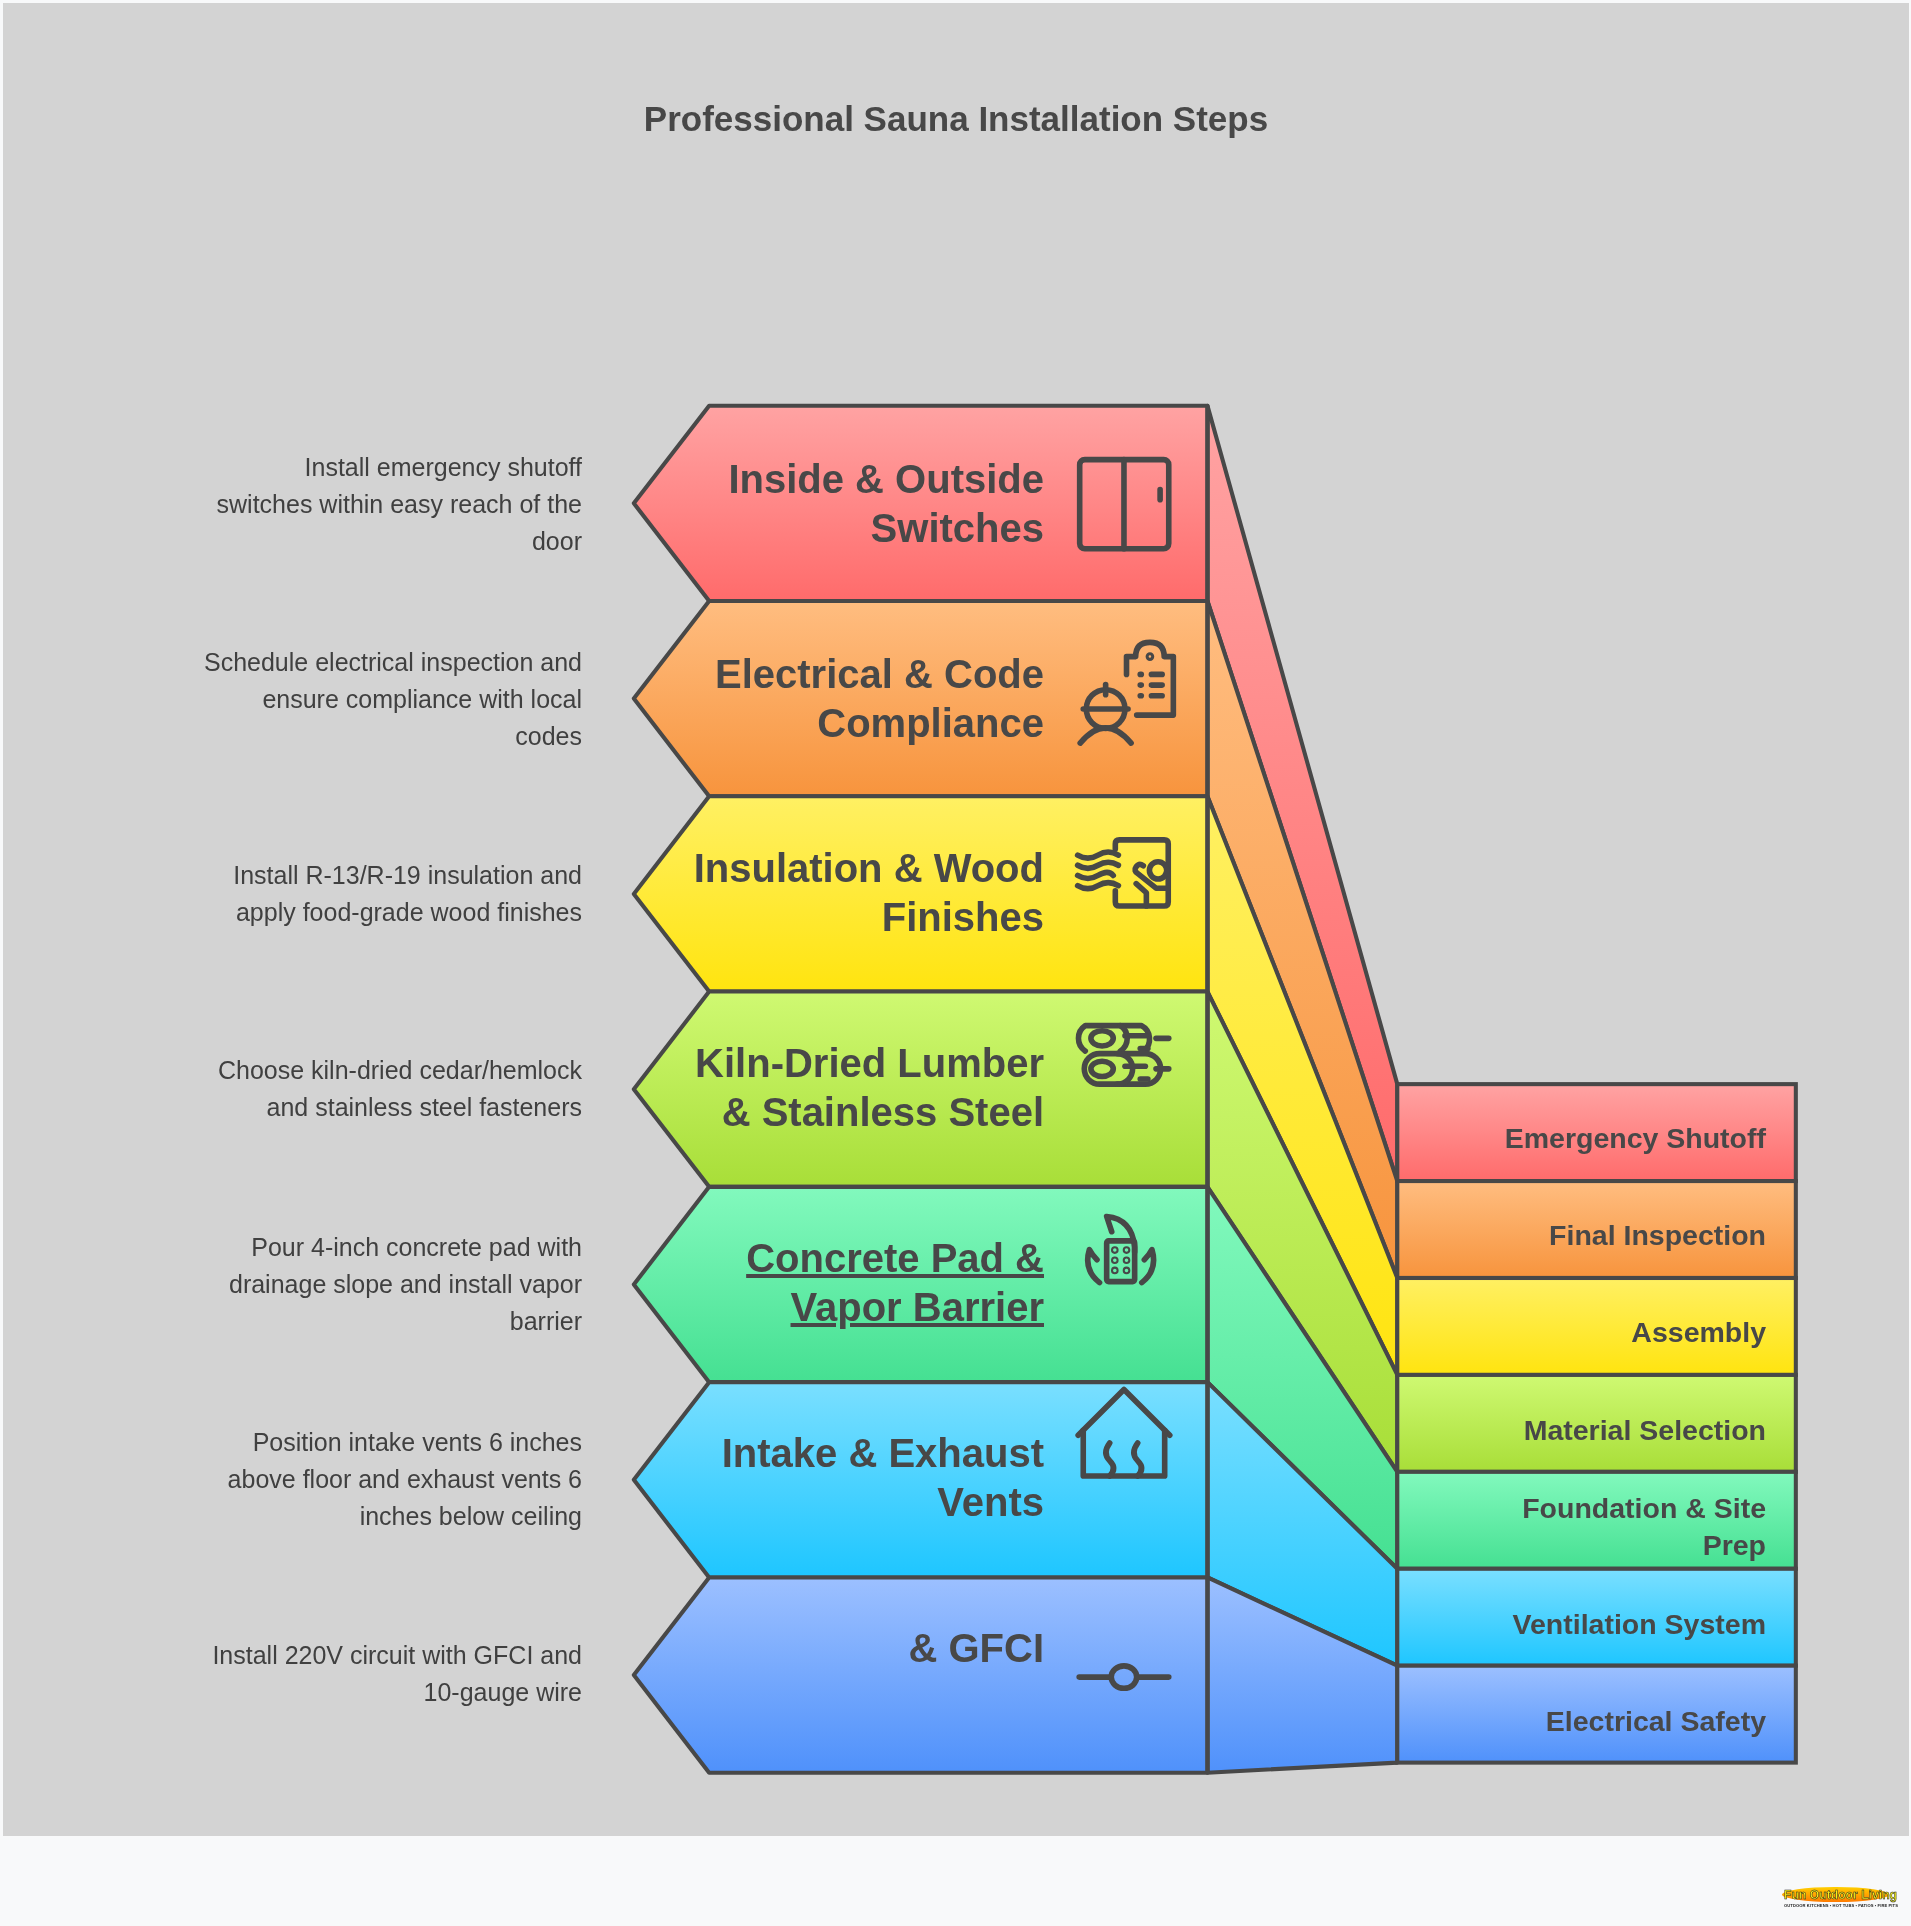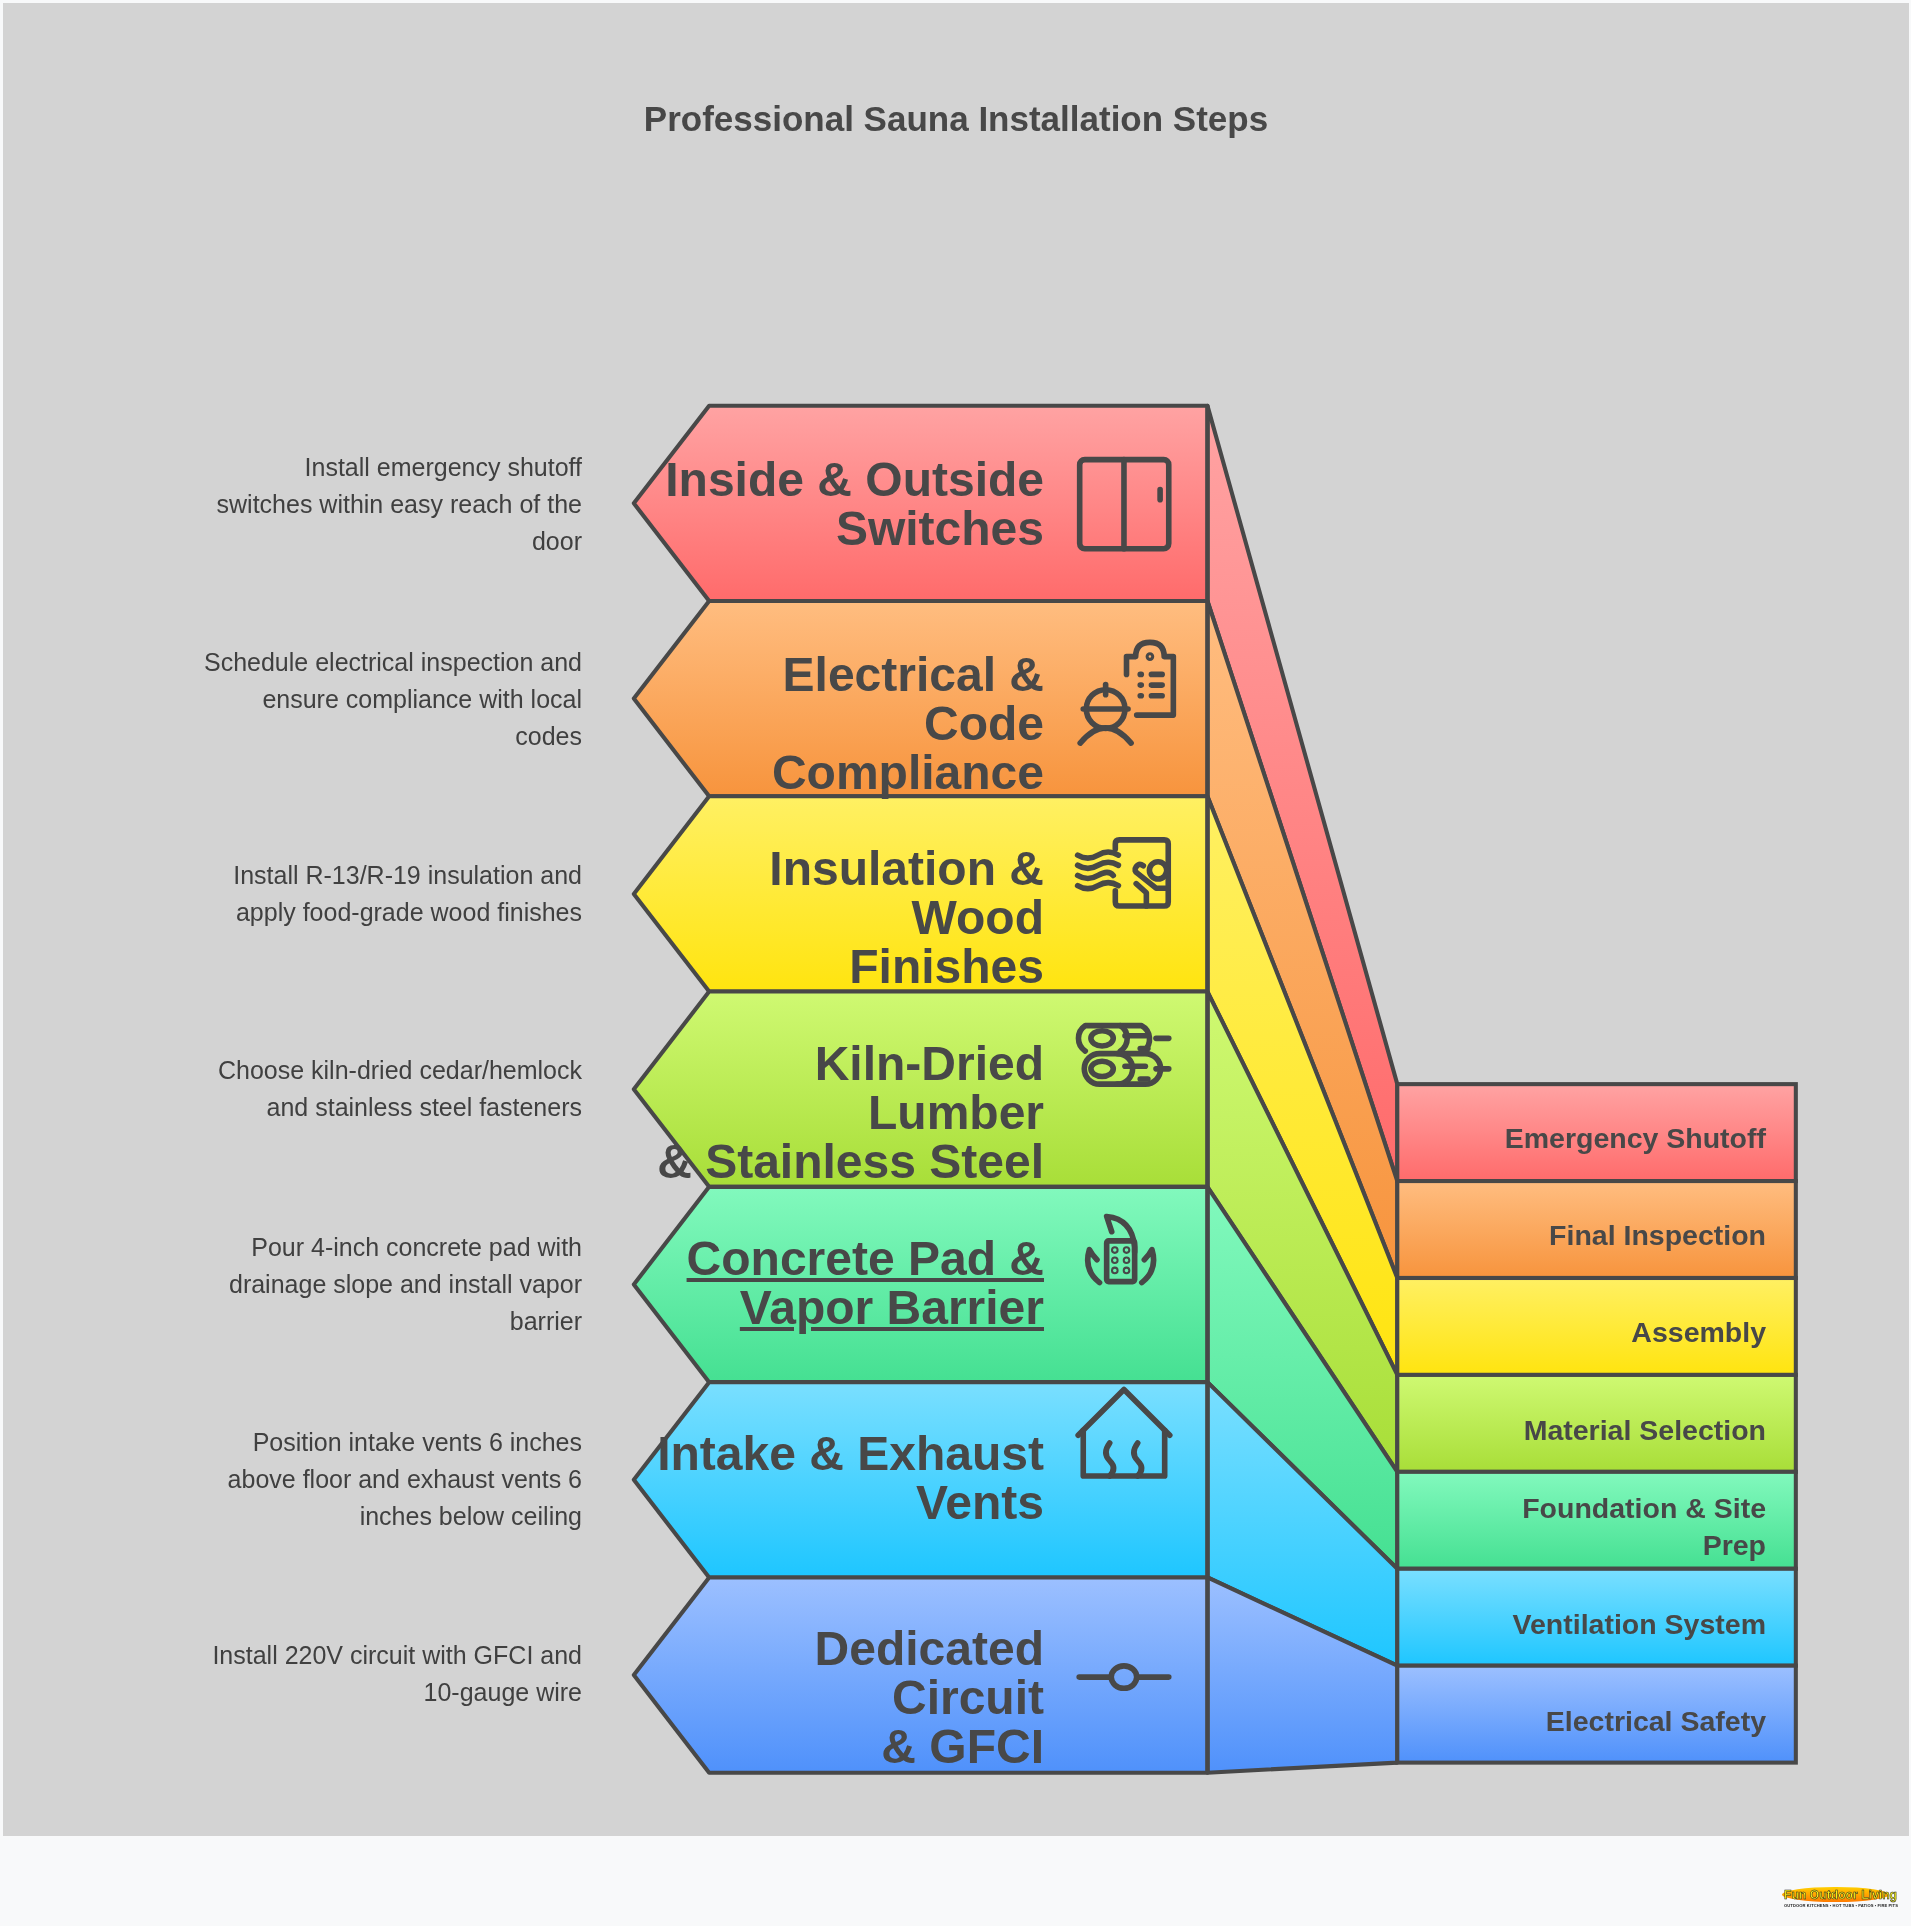--- a/index.html
+++ b/index.html
@@ -1,21 +1,21 @@
 <!DOCTYPE html>
 <html style="font-size:8.1px"><head>
 <meta charset="utf-8">
 <style>
   html, body { margin: 0; padding: 0; }
   body { width: 1912px; height: 1926px; background: #f8f9fa; position: relative; overflow: hidden; font-family: "Liberation Sans", sans-serif; }
   .panel { position: absolute; left: 3.1px; top: 3.1px; width: 1906px; height: 1833px; background: #d3d3d3; }
   .title { position: absolute; left: 0; width: 1912px; top: 99px; text-align: center; font-size: 35px; font-weight: bold; color: #484848; letter-spacing: 0px; }
   svg.diagram { position: absolute; left: 0; top: 0; }
   .desc { position: absolute; right: 1330px; width: 509px; text-align: right; font-size: 25px; line-height: 37px; color: #404040; }
-  .step-label { position: absolute; text-align: right; font-size: 48px; line-height: 49px; font-weight: bold; color: #484848; width: 387px; left: 657px; }
+  .step-label { position: absolute; text-align: right; font-size: 40px; line-height: 49px; font-weight: bold; color: #484848; width: 387px; left: 657px; }
   .phase-label { position: absolute; text-align: right; font-size: 28.5px; line-height: 37px; font-weight: bold; color: #484848; left: 1420px; width: 346px; }
   .logo { position: absolute; left: 1782px; top: 1887px; width: 109px; height: 22.4px; }
   .logo-oval { position: absolute; left: 0; top: 0; width: 107px; height: 15.3px; border-radius: 50%; background: linear-gradient(#ffd000, #ff7a00); }
   .logo-text { position: absolute; left: 2px; top: 1px; font-size: 12.2px; font-weight: bold; color: #f7f21c; -webkit-text-stroke: 0.5px #222; white-space: nowrap; }
   .logo-sub { position: absolute; left: 2px; top: 16.3px; font-size: 4.1px; font-weight: bold; color: #222; white-space: nowrap; letter-spacing: 0.1px; }
 </style>
 </head>
 <body>
 
 <div class="panel"></div>
@@ -226,21 +226,20 @@
       <div>Vents</div>
   </div>
 </div>
 
 <div>
   <div class="desc" style="top:1637px;">
     <div>Install 220V circuit with GFCI and</div>
       <div>10-gauge wire</div>
   </div>
   <div class="step-label" style="top:1624px;">
-    <div>Dedicated Circuit</div>
       <div>&amp; GFCI</div>
   </div>
 </div>
 
 <div class="phase-label" style="top:1120px;text-align:right;">Emergency Shutoff</div>
 <div class="phase-label" style="top:1217px;">Final Inspection</div>
 <div class="phase-label" style="top:1314px;">Assembly</div>
 <div class="phase-label" style="top:1412px;">Material Selection</div>
 <div class="phase-label" style="top:1490px;">
   <div>Foundation &amp; Site</div>

